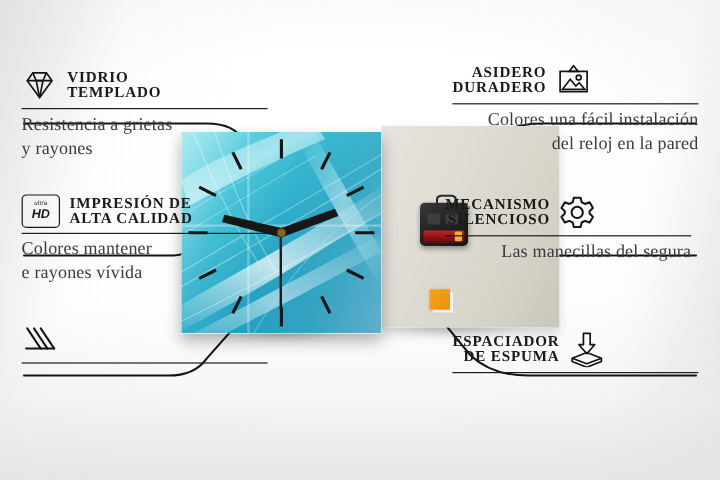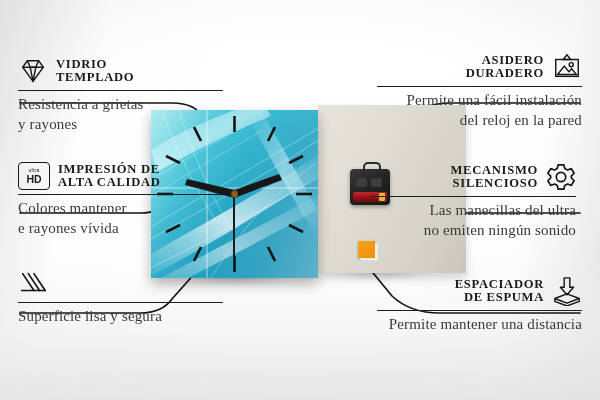--- a/index.html
+++ b/index.html
@@ -21,21 +21,21 @@
   }
   .bg-floor{position:absolute;left:0;right:0;bottom:0;height:150px;
     background:linear-gradient(180deg, rgba(255,255,255,0) 0%, rgba(238,238,238,.55) 55%, rgba(228,228,228,.9) 100%);
   }
 
   
   .feat{position:absolute;width:205px;}
   .feat.left{text-align:left;}
   .feat.right{text-align:right;}
   .feat .head{display:flex;align-items:center;gap:8px;}
-  .feat.right .head{flex-direction:row-reverse;}
+  .feat.right .head{flex-direction:row-reverse;justify-content:flex-end;}
   .feat .titles{line-height:1.07;}
   .ttl{
     font-family:"Liberation Serif",serif;
     font-weight:700;font-size:12.6px;letter-spacing:.7px;color:#1a1a1a;
     white-space:nowrap;text-transform:uppercase;
   }
   .rule{height:1.4px;background:#1d1d1d;margin:4px 0 4px 0;}
   .sub{
     font-family:"Liberation Serif",serif;
     font-size:15px;line-height:1.32;color:#3a3a3a;letter-spacing:.15px;
@@ -77,21 +77,21 @@
     box-shadow:0 6px 12px rgba(0,0,0,.3), 0 0 0 1px rgba(255,255,255,.5) inset;}
   .clock .glass{position:absolute;inset:0;}
   .clock .gloss{position:absolute;inset:0;
     background:linear-gradient(112deg, rgba(255,255,255,.38) 0%, rgba(255,255,255,.06) 26%,
     rgba(255,255,255,0) 48%, rgba(255,255,255,.10) 74%, rgba(255,255,255,.30) 100%);}
   .clock .seam-v{position:absolute;left:33%;top:0;bottom:0;width:1.6px;background:rgba(255,255,255,.3);}
   .clock .seam-h{position:absolute;top:46%;left:0;right:0;height:1.6px;background:rgba(255,255,255,.3);}
 
   .hd-badge{width:30px;height:26px;border:1.6px solid #1a1a1a;border-radius:4px;
     display:flex;flex-direction:column;align-items:center;justify-content:center;
-    font-family:"Liberation Sans",sans-serif;line-height:1;flex:0 0 30px;}
+    font-family:"Liberation Sans",sans-serif;line-height:1;flex:0 0 30px;font-style:italic;}
   .hd-badge .u{font-size:5.2px;letter-spacing:.2px;color:#1a1a1a;}
   .hd-badge .h{font-size:10.5px;font-weight:700;color:#1a1a1a;margin-top:.5px;}
 </style>
 </head>
 <body>
 
 <div id="stage">
 
   <div class="bg-vignette"></div>
   <div class="bg-sheen"></div>
@@ -236,68 +236,65 @@
   <div class="feat left" style="left:18px;top:268px;">
     <div class="head">
       <svg class="ico" viewBox="0 0 32 32" fill="none" stroke="#141414" stroke-width="1.8" stroke-linecap="round">
         <path d="M5,6 L17,24"></path>
           <path d="M11,6 L23,24"></path>
           <path d="M17,6 L29,24"></path>
         <path d="M4,24 L29,24"></path>
       </svg>
     </div>
     <div class="rule"></div>
-    <div class="sub">Superficie lisa y segura</div>
     <div class="sub"></div>
   </div>
 
   <div class="feat right" style="left:377px;top:52px;">
     <div class="head">
       <svg class="ico" viewBox="0 0 32 32" fill="none" stroke="#141414" stroke-width="1.5">
         <path d="M16,3 L12,8 L20,8 Z"></path>
         <rect x="4" y="8" width="24" height="18"></rect>
         <path d="M6,24 L13,15 L18,21 L21,18 L26,24 Z"></path>
         <circle cx="20.5" cy="13.5" r="2.2"></circle>
       </svg>
       <div class="titles">
         <div class="ttl">ASIDERO</div>
         <div class="ttl">DURADERO</div>
       </div>
     </div>
     <div class="rule"></div>
-    <div class="sub">Permite una fácil instalación</div>
+    <div class="sub">Colores una fácil instalación</div>
     <div class="sub">del reloj en la pared</div>
   </div>
 
   <div class="feat right" style="left:371px;top:162px;">
     <div class="head">
       <svg class="ico" viewBox="0 0 32 32" fill="none" stroke="#141414" stroke-width="1.8" stroke-linejoin="round">
         <path d="M13,3 L19,3 L20,7 L23,8.5 L27,7 L30,12 L27,15 L27,17 L30,20 L27,25 L23,23.5 L20,25 L19,29 L13,29
                  L12,25 L9,23.5 L5,25 L2,20 L5,17 L5,15 L2,12 L5,7 L9,8.5 L12,7 Z"></path>
         <circle cx="16" cy="16" r="5"></circle>
       </svg>
       <div class="titles">
         <div class="ttl">MECANISMO</div>
         <div class="ttl">SILENCIOSO</div>
       </div>
     </div>
     <div class="rule"></div>
-    <div class="sub">Las manecillas del ultra</div>
-    <div class="sub">no emiten ningún sonido</div>
+    <div class="sub">Las manecillas del segura</div>
   </div>
 
   <div class="feat right" style="left:377px;top:276px;">
     <div class="head">
       <svg class="ico" viewBox="0 0 32 32" fill="none" stroke="#141414" stroke-width="1.5" stroke-linejoin="round">
         <path d="M13,2 L19,2 L19,12 L23,12 L16,20 L9,12 L13,12 Z"></path>
         <path d="M16,19 L29,24 L16,29 L3,24 Z"></path>
         <path d="M3,24 L3,27 L16,32 L29,27 L29,24"></path>
       </svg>
       <div class="titles">
         <div class="ttl">ESPACIADOR</div>
         <div class="ttl">DE ESPUMA</div>
       </div>
     </div>
     <div class="rule"></div>
-    <div class="sub">Permite mantener una distancia</div>
   </div>
 
 </div>
 
 </body></html>

